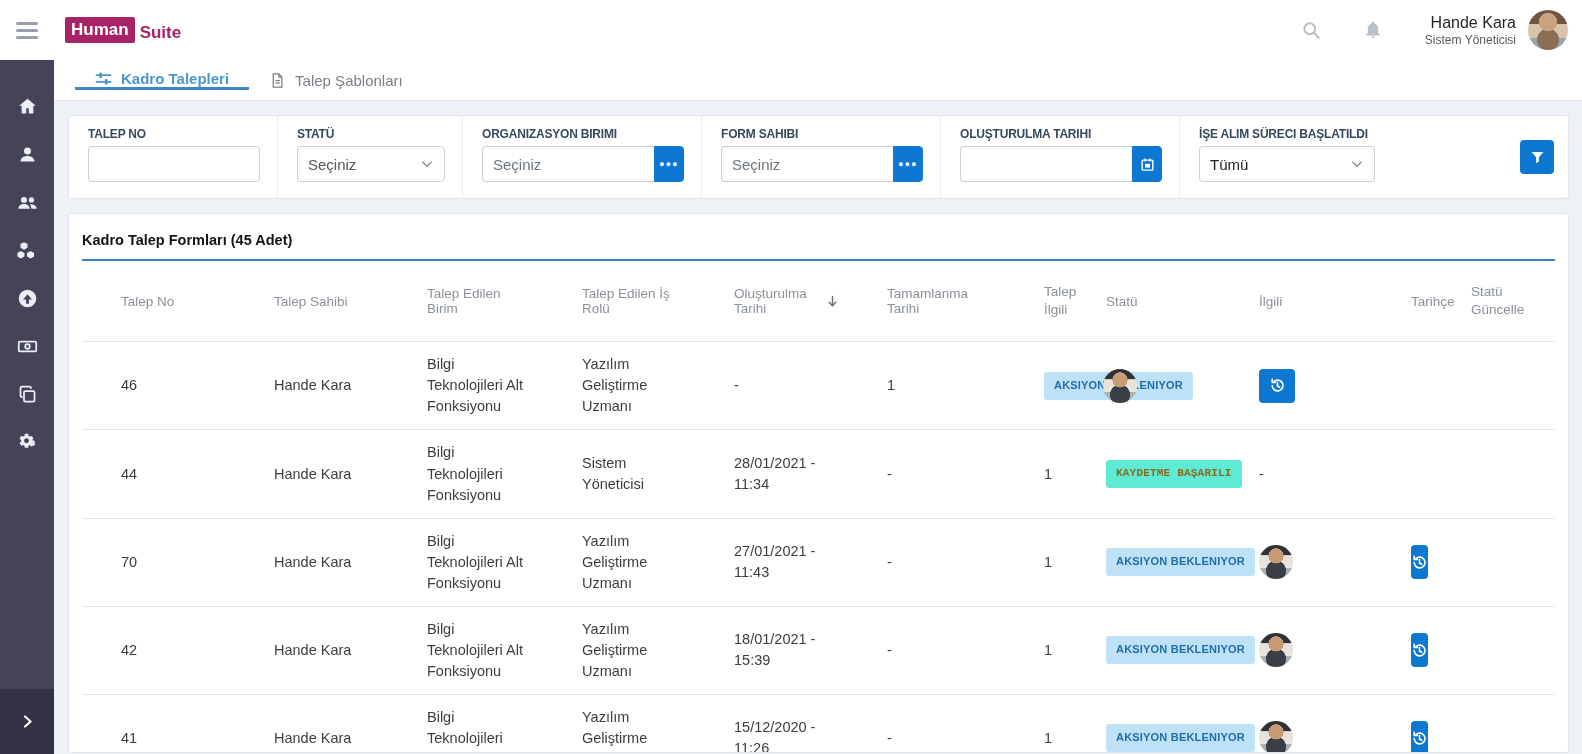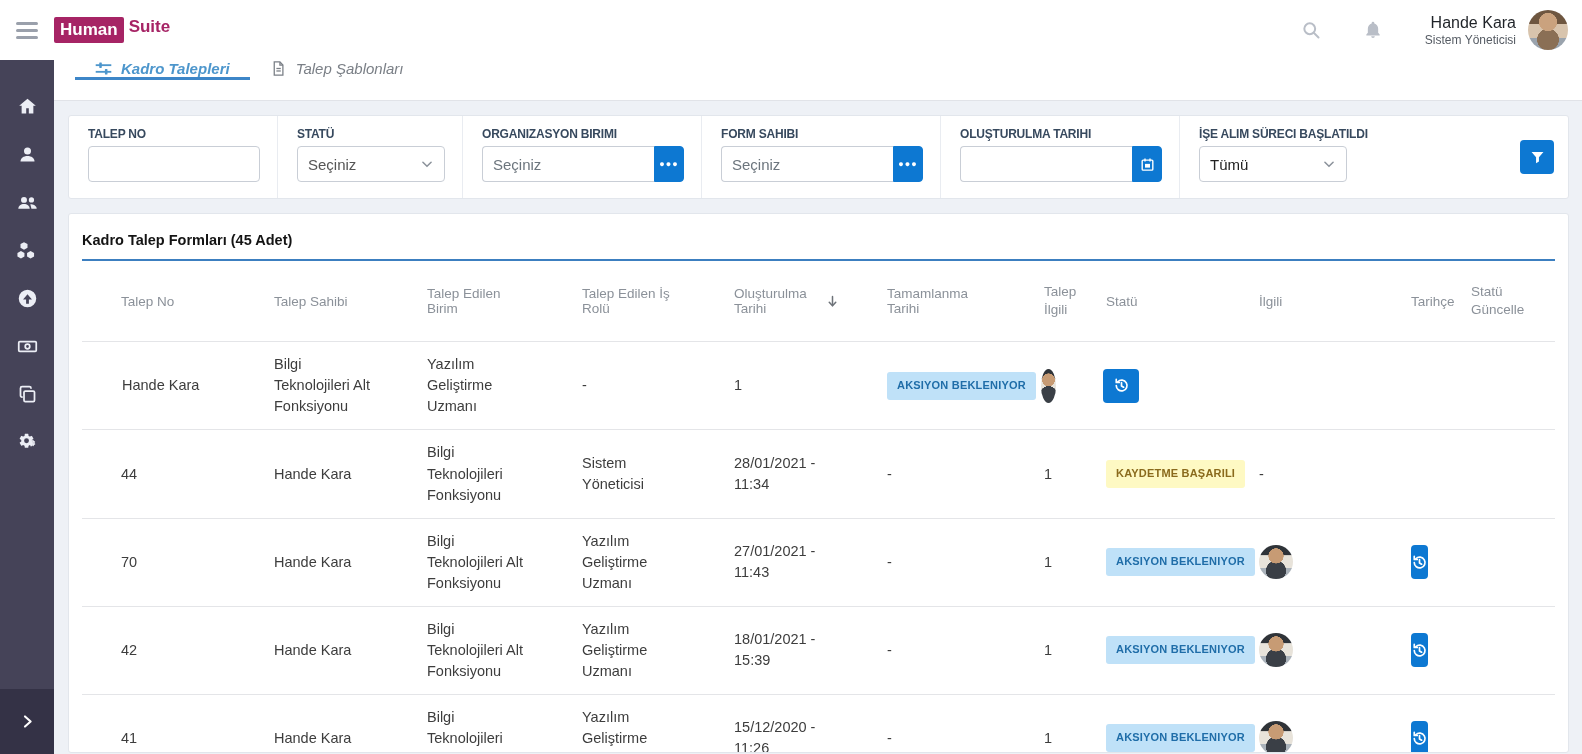--- a/index.html
+++ b/index.html
@@ -5,21 +5,21 @@
   * { margin:0; padding:0; box-sizing:border-box; }
   html,body { width:1582px; height:754px; overflow:hidden; background:#eef1f6;
               font-family:"Liberation Sans", sans-serif; }
   .screen { position:relative; width:1582px; height:754px; }
 
   
   .topbar { position:absolute; top:0; left:0; width:1582px; height:60px; background:#ffffff;
             display:flex; align-items:center; z-index:5; }
   .hamburger { width:54px; display:flex; flex-direction:column; align-items:center; gap:4px; cursor:pointer; }
   .hamburger span { width:22px; height:3px; background:#9aa0ab; border-radius:2px; display:block; }
-  .logo { display:flex; align-items:flex-start; }
+  .logo { display:flex; align-items:flex-end; margin-left:11px; }
   .logo-box { background:#a62465; color:#ffffff; font-weight:700; font-size:17px; padding:3px 6px; border-radius:2px; }
   .logo-suite { color:#a62465; font-weight:700; font-size:17px; margin-left:5px; }
   .topbar-right { margin-left:auto; display:flex; align-items:center; }
   .top-icon { width:20px; height:20px; color:#b9bec7; margin-right:42px; cursor:pointer; }
   .top-icon svg { width:100%; height:100%; }
   .user-block { text-align:right; margin-right:12px; }
   .user-name { font-size:16px; color:#1f2328; }
   .user-role { font-size:12px; color:#555b63; margin-top:1px; }
   .avatar { width:40px; height:40px; border-radius:50%; margin-right:14px; overflow:hidden;
             background:
@@ -37,21 +37,21 @@
              display:flex; flex-direction:column; align-items:center; padding-top:22px; }
   .side-item { width:54px; height:48px; display:flex; align-items:center; justify-content:center;
                color:#eceef5; cursor:pointer; }
   .side-item svg { width:21px; height:21px; }
   .side-bottom { position:absolute; bottom:0; left:0; width:54px; height:65px; background:#343246;
                  display:flex; align-items:center; justify-content:center; color:#ffffff; cursor:pointer; }
   .side-bottom svg { width:15px; height:15px; }
 
   
   .tabbar { position:absolute; top:60px; left:54px; right:0; height:41px; background:#ffffff;
-            border-bottom:1px solid #e1e3e8; display:flex; align-items:flex-start; padding-left:21px; z-index:3;font-style:italic; }
+            border-bottom:1px solid #e1e3e8; display:flex; align-items:center; padding-left:21px; z-index:3; }
   .tab { display:flex; align-items:center; gap:9px; padding:0 20px; font-size:15px; color:#7a7f86; cursor:pointer; }
   .tab svg { width:17px; height:17px; }
   .tab.active { color:#4d96cc; font-weight:700; border-bottom:3px solid #3d86c8; }
 
   
   .content { position:absolute; top:101px; left:54px; right:0; bottom:0; background:#eef1f6; padding:14px 13px 0 14px; }
   .card { background:#ffffff; border:1px solid #e2e6ec; border-radius:3px; }
 
   
   .filter-card { height:84px; display:flex; align-items:stretch; margin-bottom:14px; }
@@ -82,21 +82,21 @@
   .tgrid { display:grid; grid-template-columns:152px 153px 155px 152px 153px 157px 62px 156px 152px 62px 1fr; }
   .th { font-size:13.5px; color:#8b9199; padding:22px 8px 22px 40px; display:flex; align-items:center; }
   .th .wrap2 { line-height:1.35; }
   .sort-icon { width:13px; height:13px; color:#6d7278; margin-left:8px; flex:none; }
   .trow { border-top:1px solid #e4e5e8; }
   .td { font-size:14.5px; color:#3d3d3d; padding:12px 10px 12px 40px; min-height:64px;
         display:flex; align-items:center; line-height:1.45; }
   .td.first { padding-left:39px; }
   .badge { font-size:11px; font-weight:700; letter-spacing:.2px; padding:6px 10px; border-radius:3px; white-space:nowrap; }
   .badge.info { background:#bfe1f8; color:#1f6da8; }
-  .badge.warn { background:#fef9c3; color:#8a6a1c; }
+  .badge.warn { background:#5eead4; color:#8a6a1c;font-family:Liberation Mono, monospace; }
   .hist-btn { width:36px; height:34px; background:#0d78d2; border:none; border-radius:4px; color:#fff;
               display:flex; align-items:center; justify-content:center; cursor:pointer; }
   .hist-btn svg { width:17px; height:17px; }
 </style>
 </head>
 <body>
 
 <div class="screen">
 
   <header class="topbar">
@@ -250,21 +250,21 @@
                 <rect x="3.5" y="5" width="17" height="16" rx="1.5"></rect>
                 <line x1="8" y1="2.5" x2="8" y2="7"></line>
                 <line x1="16" y1="2.5" x2="16" y2="7"></line>
                 <rect x="8" y="11" width="8" height="6" fill="currentColor" stroke="none"></rect>
               </svg>
           </button>
         </div>
       </div>
       <div class="fgroup" style="border-right:none">
         <div class="flabel">İŞE ALIM SÜRECI BAŞLATILDI</div>
-        <div class="fselect" style="width:148px; color:#222;">
+        <div class="fselect" style="width:176px; color:#222;">
           <span>Tümü</span>
           <svg class="chev" viewBox="0 0 24 24" fill="none" stroke="currentColor" stroke-width="2.6" stroke-linecap="round" stroke-linejoin="round">
               <polyline points="5 9 12 16 19 9"></polyline>
             </svg>
         </div>
       </div>
       <div class="filter-btn-wrap">
         <button class="filter-btn">
           <svg viewBox="0 0 24 24" fill="currentColor">
               <path d="M2.5 3h19l-7.2 8.5v7L9.7 21v-9.5z"></path>
@@ -311,20 +311,21 @@
         <div class="th" style="padding-left:37px">
             <span>Tarihçe</span>
           </div>
         <div class="th" style="padding-left:35px">
             <span class="wrap2">Statü Güncelle</span>
           </div>
       </div>
 
       <div>
   <div class="tgrid trow">
+    <div class="td first">46</div>
     <div class="td">Hande Kara</div>
     <div class="td">Bilgi Teknolojileri Alt Fonksiyonu</div>
     <div class="td">Yazılım Geliştirme Uzmanı</div>
     <div class="td">-</div>
     <div class="td">1</div>
     <div class="td">
       <span class="badge info">AKSIYON BEKLENIYOR</span>
     </div>
     <div class="td" style="padding-left:37px">
       <div class="avatar-sm"></div>

